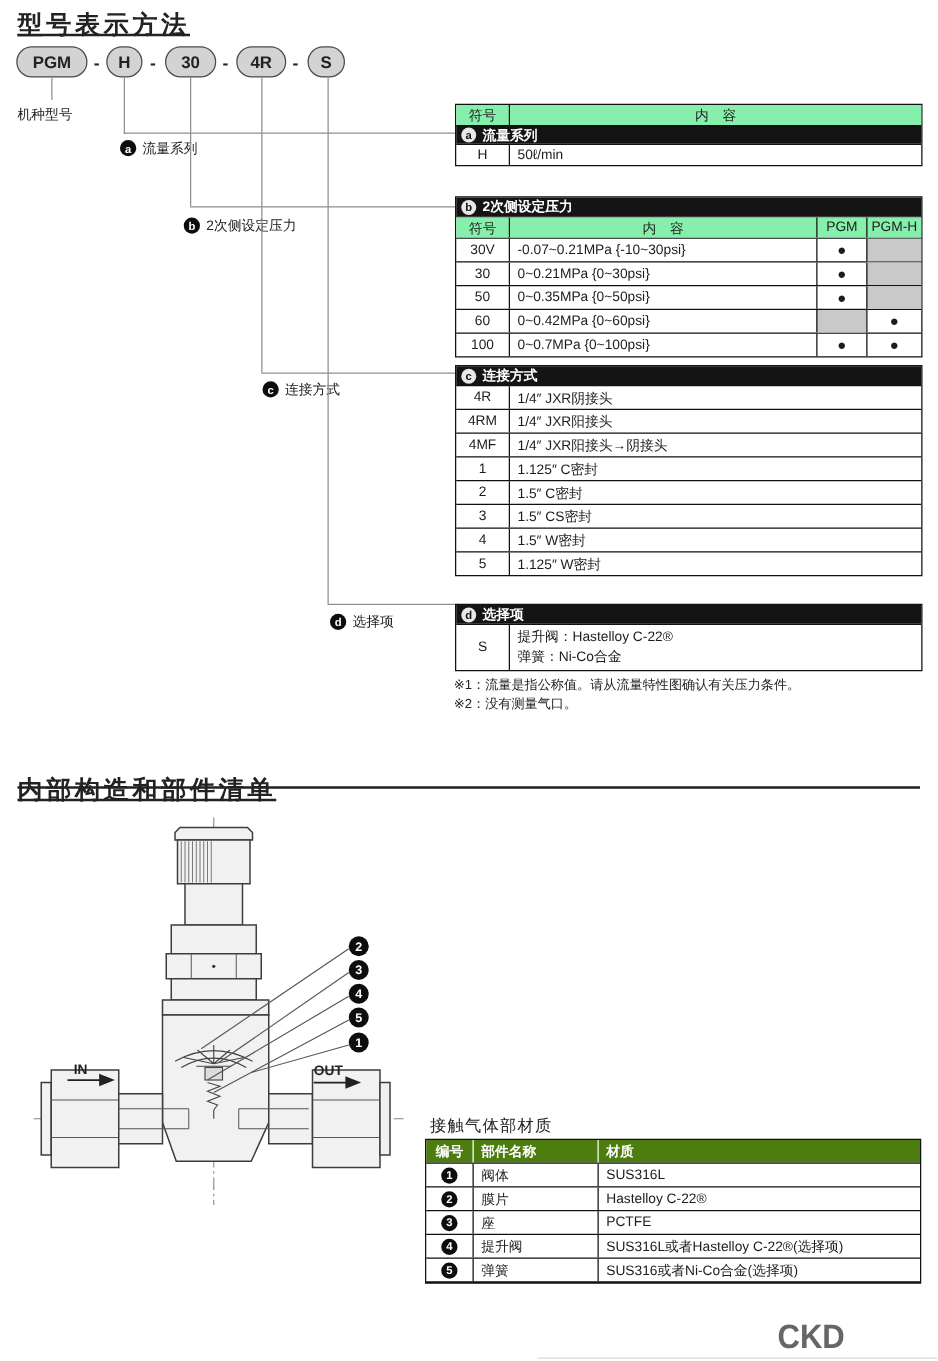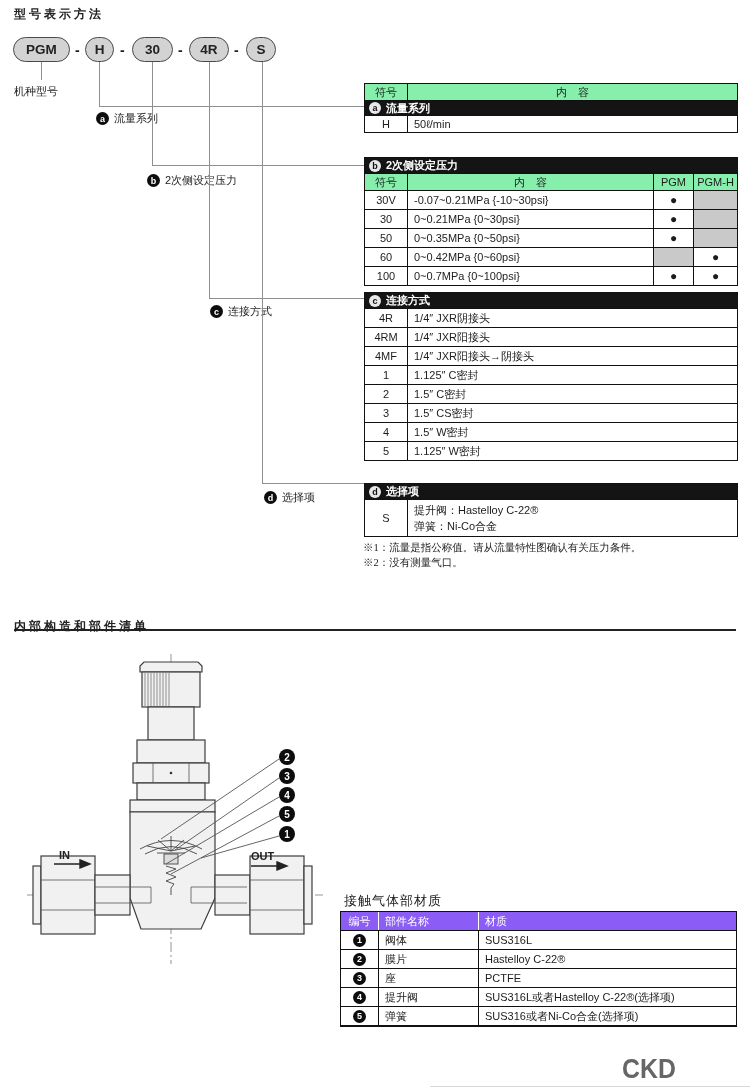--- a/index.html
+++ b/index.html
@@ -1,19 +1,19 @@
 <!DOCTYPE html>
 <html><head>
 <meta charset="utf-8">
 <style>
   html,body{margin:0;padding:0;background:#fff;}
   #page{position:relative;width:750px;height:1089px;background:#fff;overflow:hidden;
         font-family:"Liberation Sans","DejaVu Sans",sans-serif;color:#1c1c1c;}
   .abs{position:absolute;}
-  .h1{font-size:12px;font-weight:bold;letter-spacing:3px;color:#222;}
+  .h1{font-size:20px;font-weight:bold;letter-spacing:3px;color:#222;text-decoration:underline;}
   .rule{background:#222;height:2px;}
   
   .oval{background:#d3d3d3;border:1.5px solid #4a4a4a;border-radius:13px;
         display:flex;align-items:center;justify-content:center;
         font-size:13.5px;font-weight:bold;color:#222;box-sizing:border-box;}
   .dash{font-size:14px;font-weight:bold;color:#222;}
   .cline{background:#8f8f8f;}
   .small-label{font-size:11px;color:#222;}
   .key-circle{display:inline-flex;width:13px;height:13px;border-radius:50%;background:#0d0d0d;
         color:#fff;font-size:9px;font-weight:bold;align-items:center;justify-content:center;flex:none;}
@@ -31,23 +31,23 @@
   .c-dot2{width:44px;flex:none;justify-content:center;padding:0;}
   .hdr{background:#86efac;justify-content:center;}
   .na{background:#c9c9c9;}
   .dot{font-size:12px;line-height:1;}
   .band{background:#141414;color:#fff;display:flex;align-items:center;gap:5px;
         padding-left:4px;font-weight:bold;font-size:11px;box-sizing:border-box;}
   .band .marker{width:12px;height:12px;border-radius:50%;background:#e8e8e8;color:#111;
         font-size:9px;font-weight:bold;display:flex;align-items:center;justify-content:center;flex:none;}
   .h15{height:15px;} .h16{height:16px;} .h17{height:17px;} .h19{height:19px;} .h18{height:18px;} .h37{height:37px;}
   .two-line{display:flex;flex-direction:column;justify-content:center;align-items:flex-start;line-height:16px;}
-  .note{font-size:10.5px;color:#222;font-family:Liberation Serif, serif;}
+  .note{font-size:10.5px;color:#222;}
   
-  .m-hdr{background:#8b5cf6;color:#fff;font-weight:normal;justify-content:center;}
+  .m-hdr{background:#4d7c0f;color:#fff;font-weight:bold;justify-content:center;}
   .m-hdr .cell{border-left:1px solid #fff;color:#fff;}
   .m-hdr .cell.nb{border-left:none;}
   .c-num{width:37px;flex:none;justify-content:center;padding:0;}
   .c-name{width:100px;flex:none;}
   .tbl-m{border-bottom:2px solid #111;}
   .m-title{font-size:13px;font-weight:normal;letter-spacing:1px;color:#222;}
   .logo{font-size:27px;font-weight:900;color:#666;letter-spacing:0px;transform:scaleX(0.92);transform-origin:left;}
 </style>
 </head>
 <body>

